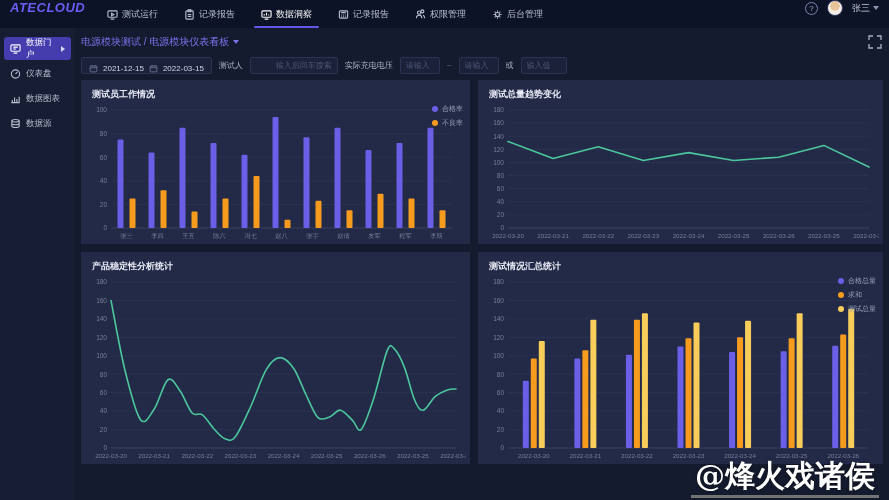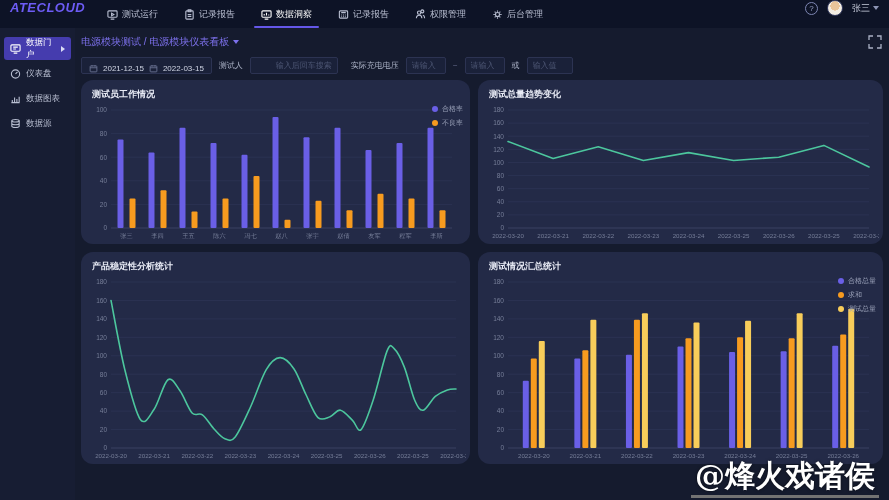--- a/index.html
+++ b/index.html
@@ -58,21 +58,21 @@
   .date-box svg { width: 9px; height: 9px; stroke: #6b7494; fill: none; stroke-width: 1.2; }
   .f-label { font-size: 8px; color: #aab1c5; white-space: nowrap; }
   .f-input { height: 17px; background: #1a2139; border: 1px solid #2c3352;
     border-radius: 2px; font-size: 8px; color: #d0d5e4; padding: 0 5px; outline: none;
     font-family: inherit; }
   .f-input::placeholder { color: #4d5674; }
   .tilde { font-size: 8px; color: #6b7494; }
   
   .grid { margin-top: 6px; display: grid; grid-template-columns: 389px 1fr;
     grid-template-rows: 164px 212px; gap: 8px; }
-  .panel { background: #232a47; border-radius: 12px; position: relative; overflow: hidden; }
+  .panel { background: #232a47; border-radius: 0; position: relative; overflow: hidden; }
   .panel-title { position: absolute; top: 8px; left: 11px; font-size: 9px;
     font-weight: bold; color: #e8ebf5; z-index: 2; }
   .chart-box { position: absolute; left: 4px; right: 4px; top: 24px; bottom: 3px; }
   .legend { position: absolute; top: 24px; right: 7px; display: flex;
     flex-direction: column; gap: 4px; z-index: 3; }
   .legend-item { display: flex; align-items: center; gap: 4px; font-size: 7px;
     color: #9aa1b8; cursor: pointer; }
   .legend-dot { width: 6px; height: 6px; border-radius: 50%; }
   
   .watermark { position: absolute; right: 10px; bottom: 2px; z-index: 20;
@@ -195,21 +195,21 @@
             </svg>
           <span>2021-12-15</span>
           <svg viewBox="0 0 12 12">
               <rect x="1.5" y="2.5" width="9" height="8" rx="1"></rect>
               <path d="M1.5 5h9M4 1.5v2M8 1.5v2"></path>
             </svg>
           <span>2022-03-15</span>
         </div>
         <span class="f-label">测试人</span>
         <input class="f-input" style="width: 88px; text-align: right;" placeholder="输入后回车搜索">
-        <span class="f-label" style="margin-left:6px">实际充电电压</span>
+        <span class="f-label" style="">实际充电电压</span>
         <input class="f-input" style="width: 40px;" placeholder="请输入">
         <span class="tilde">~</span>
         <input class="f-input" style="width: 40px;" placeholder="请输入">
         <span class="f-label">或</span>
         <input class="f-input" style="width: 46px;" placeholder="输入值">
       </div>
 
       <div class="grid">
         <div class="panel">
           <div class="panel-title">测试员工作情况</div>

